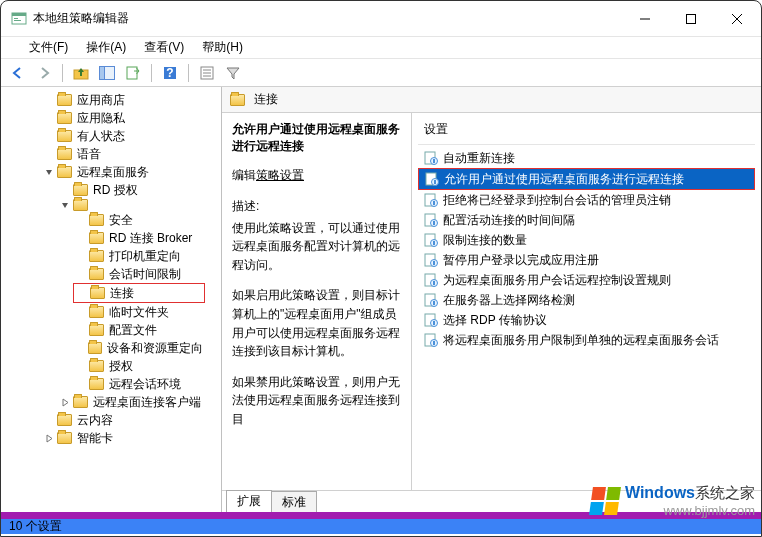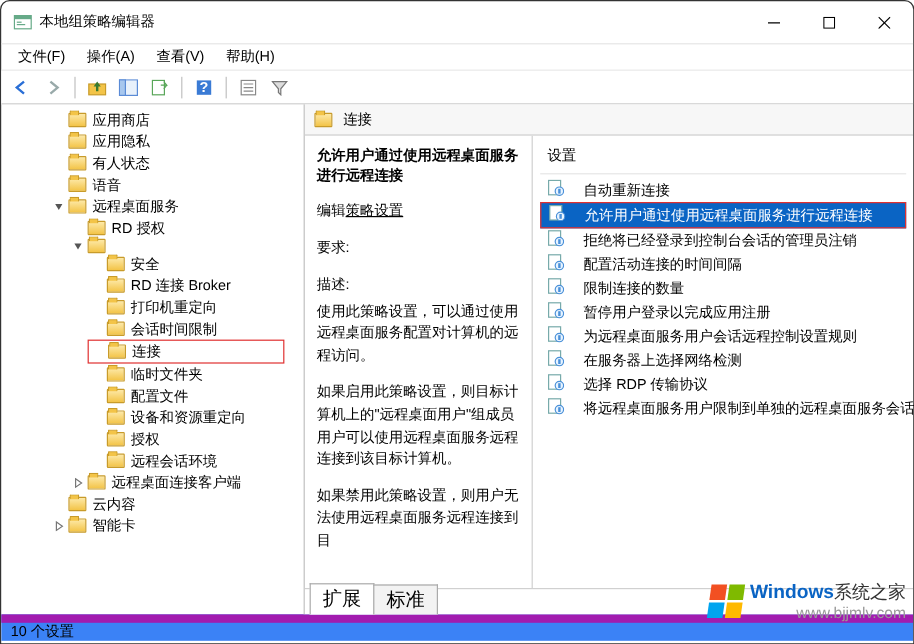--- a/index.html
+++ b/index.html
@@ -2,51 +2,51 @@
 <html><head>
 <meta charset="utf-8">
 <style>
 *{box-sizing:border-box;margin:0;padding:0;font-family:"Microsoft YaHei","Segoe UI",Tahoma,sans-serif;font-size:12px;color:#000}
 body{background:#fff;width:762px;height:537px;overflow:hidden;position:relative;border:1px solid #333;border-radius:8px 8px 0 0}
 .title-bar{height:36px;display:flex;align-items:center;padding:0 10px;border-bottom:1px solid #e5e5e5}
 .title-bar .icon{width:16px;height:16px;margin-right:6px}
 .title-bar .title{flex:1;font-size:12px}
 .title-bar .win-controls{display:flex;gap:18px;align-items:center}
 .win-btn{width:28px;height:28px;display:flex;align-items:center;justify-content:center;cursor:default}
-.menu-bar{height:22px;display:flex;align-items:center;padding:0 6px;gap:2px;border-bottom:1px solid #e5e5e5}
+.menu-bar{height:22px;display:flex;align-items:center;padding:0 20px;gap:2px;border-bottom:1px solid #e5e5e5}
 .menu-item{padding:2px 8px}
 .toolbar{height:28px;display:flex;align-items:center;padding:0 6px;gap:4px;border-bottom:1px solid #d0d0d0;background:#fff}
 .tbt{width:22px;height:22px;display:flex;align-items:center;justify-content:center}
 .sep{width:1px;height:18px;background:#c0c0c0;margin:0 3px}
 .main{display:flex;height:calc(100% - 110px)}
-.tree-pane{width:253px;overflow:auto;border-right:1px solid #c0c0c0;padding:4px 16px 4px 2px}
+.tree-pane{width:221px;overflow:auto;border-right:1px solid #c0c0c0;padding:4px 16px 4px 2px}
 .tree ul{list-style:none;padding-left:16px}
 .tree li{white-space:nowrap;line-height:18px}
 .tree .row{display:flex;align-items:center;gap:2px;padding:0 2px}
 .tree .tw{width:12px;height:12px;display:inline-flex;align-items:center;justify-content:center;color:#555}
 .folder{width:15px;height:12px;background:linear-gradient(#fde9a8,#f3c448);border:1px solid #c89b2a;border-radius:1px;display:inline-block;margin-right:3px;position:relative}
 .folder::before{content:"";position:absolute;top:-3px;left:0;width:6px;height:3px;background:#f3c448;border:1px solid #c89b2a;border-bottom:none;border-radius:1px 1px 0 0}
 .hl-red{border:1.5px solid #e03030}
 .details-pane{flex:1;display:flex;flex-direction:column;overflow:hidden}
 .details-header{display:flex;align-items:center;gap:6px;padding:4px 8px;background:#f7f7f7;border-bottom:1px solid #d0d0d0}
 .details-body{flex:1;display:flex;overflow:hidden}
 .left-col{width:190px;padding:8px 10px;overflow:auto;border-right:1px solid #d0d0d0}
 .left-col .heading{font-weight:700;margin-bottom:12px;line-height:1.4}
 .left-col .label{margin-top:4px}
 .left-col .link{color:#000000;text-decoration:underline}
 .left-col .section-label{margin-top:14px}
 .left-col .para{margin-top:4px;line-height:1.55}
 .right-col{flex:1;overflow:auto;padding:6px 6px}
 .col-header{padding:2px 6px 6px 6px;font-size:12px;border-bottom:1px solid #e5e5e5;margin-bottom:3px}
-.setting{display:flex;align-items:flex-start;gap:16px;padding:1px 6px;line-height:18px;white-space:nowrap}
+.setting{display:flex;align-items:center;gap:5px;padding:1px 6px;line-height:18px;white-space:nowrap}
 .setting.sel{background:#0a64c4;color:#fff}
 .setting.sel span{color:#fff}
 .setting-icon{width:14px;height:14px;display:inline-flex;align-items:center;justify-content:center}
 .tabs{height:22px;display:flex;align-items:flex-end;padding-left:4px;border-top:1px solid #d0d0d0;background:#fff}
-.tab{padding:2px 10px;border:1px solid #aaa;border-bottom:none;margin-right:-1px;background:#f3f3f3;font-size:16px;position:relative;top:1px}
+.tab{padding:2px 10px;border:1px solid #aaa;border-bottom:none;margin-right:-1px;background:#f3f3f3;font-size:12px;position:relative;top:1px}
 .tab.active{background:#fff;border-bottom:1px solid #fff}
 .status-bar{height:22px;border-top:7px solid #a21caf;display:flex;align-items:center;padding:0 8px;background:#3b82f6}
 .watermark{position:absolute;right:6px;bottom:18px;display:flex;align-items:center;gap:6px;font-size:13px}
 .win-logo{width:28px;height:28px;display:grid;grid-template-columns:1fr 1fr;grid-template-rows:1fr 1fr;gap:2px;transform:skewX(-8deg)}
 .win-logo div:nth-child(1){background:#f25022}
 .win-logo div:nth-child(2){background:#7fba00}
 .win-logo div:nth-child(3){background:#00a4ef}
 .win-logo div:nth-child(4){background:#ffb900}
 svg{display:block}
 
@@ -319,21 +319,20 @@
     <div class="details-header">
       <span class="folder"></span>
       <span>连接</span>
     </div>
     <div class="details-body">
       <div class="left-col">
         <div class="heading">允许用户通过使用远程桌面服务进行远程连接</div>
         <div class="label">
           <span>编辑</span><a class="link" href="#">策略设置</a>
         </div>
-        <div class="section-label">要求:</div>
         <div class="section-label">描述:</div>
         <div class="para">使用此策略设置，可以通过使用远程桌面服务配置对计算机的远程访问。</div>
         <div class="para" style="margin-top:12px">如果启用此策略设置，则目标计算机上的"远程桌面用户"组成员用户可以使用远程桌面服务远程连接到该目标计算机。</div>
         <div class="para" style="margin-top:12px">如果禁用此策略设置，则用户无法使用远程桌面服务远程连接到目</div>
       </div>
       <div class="right-col">
         <div class="col-header">设置</div>
         <div id="settings-list">
             <div class="setting">
               <span class="setting-icon">

